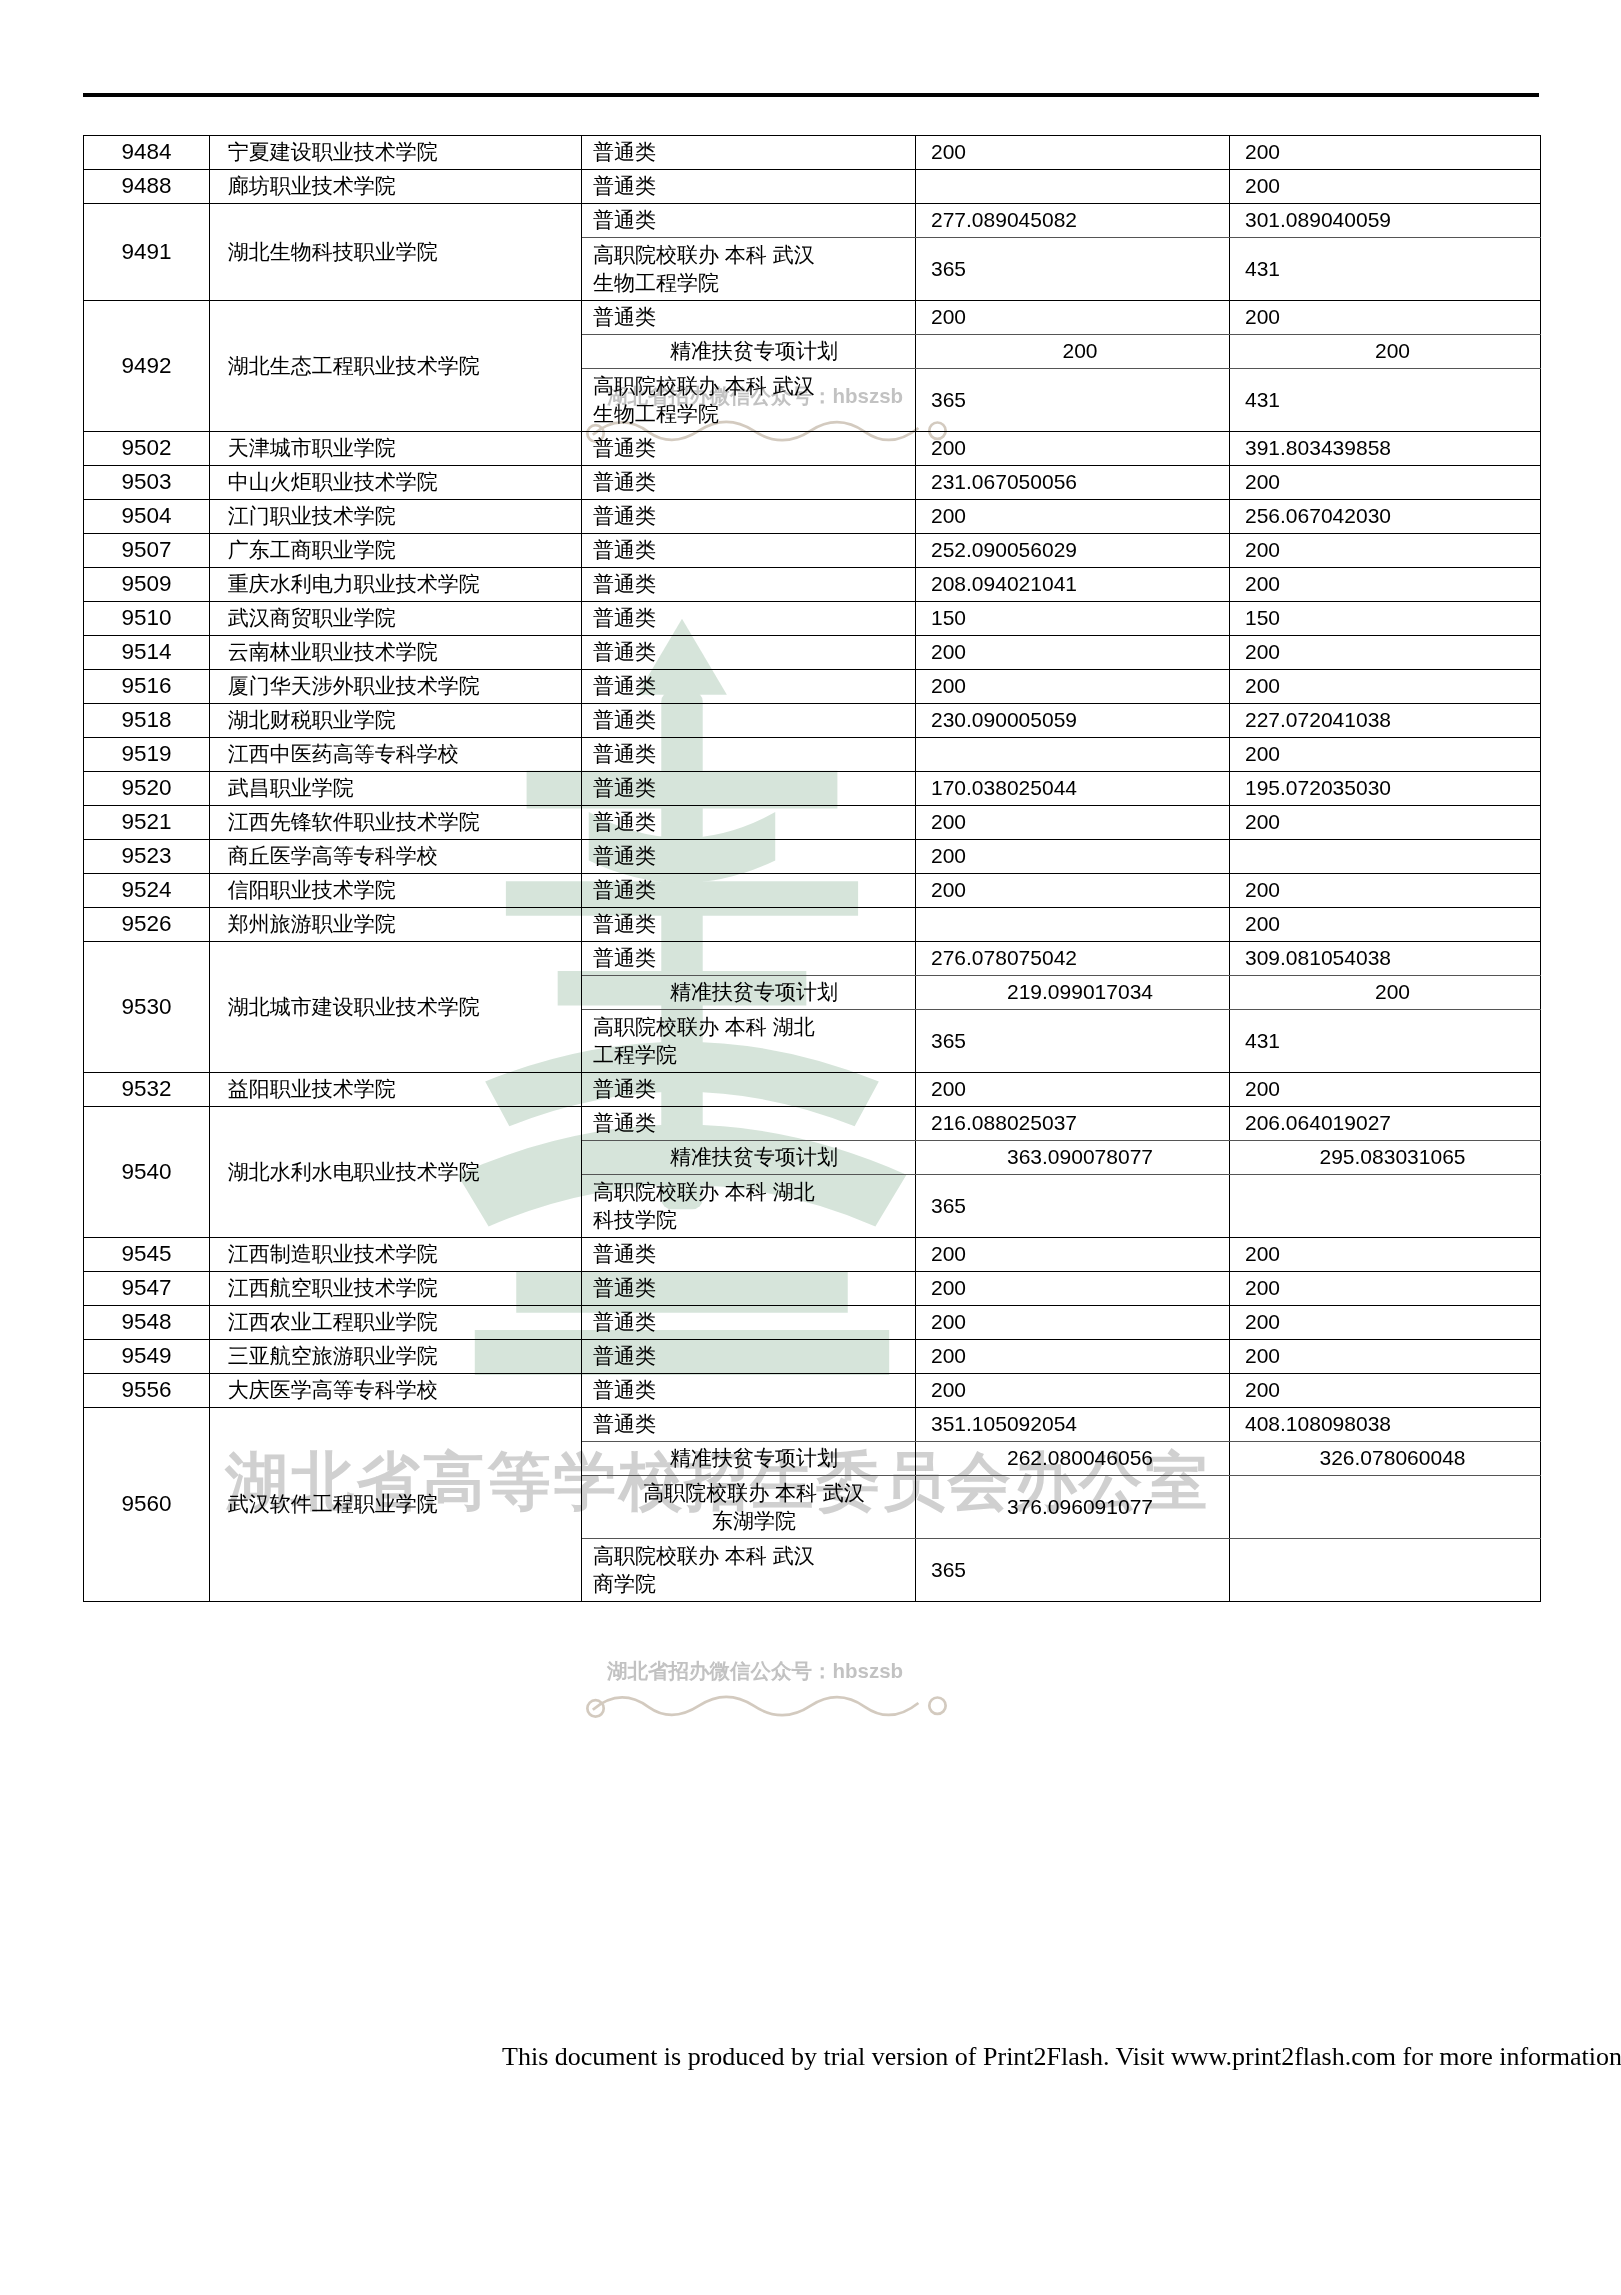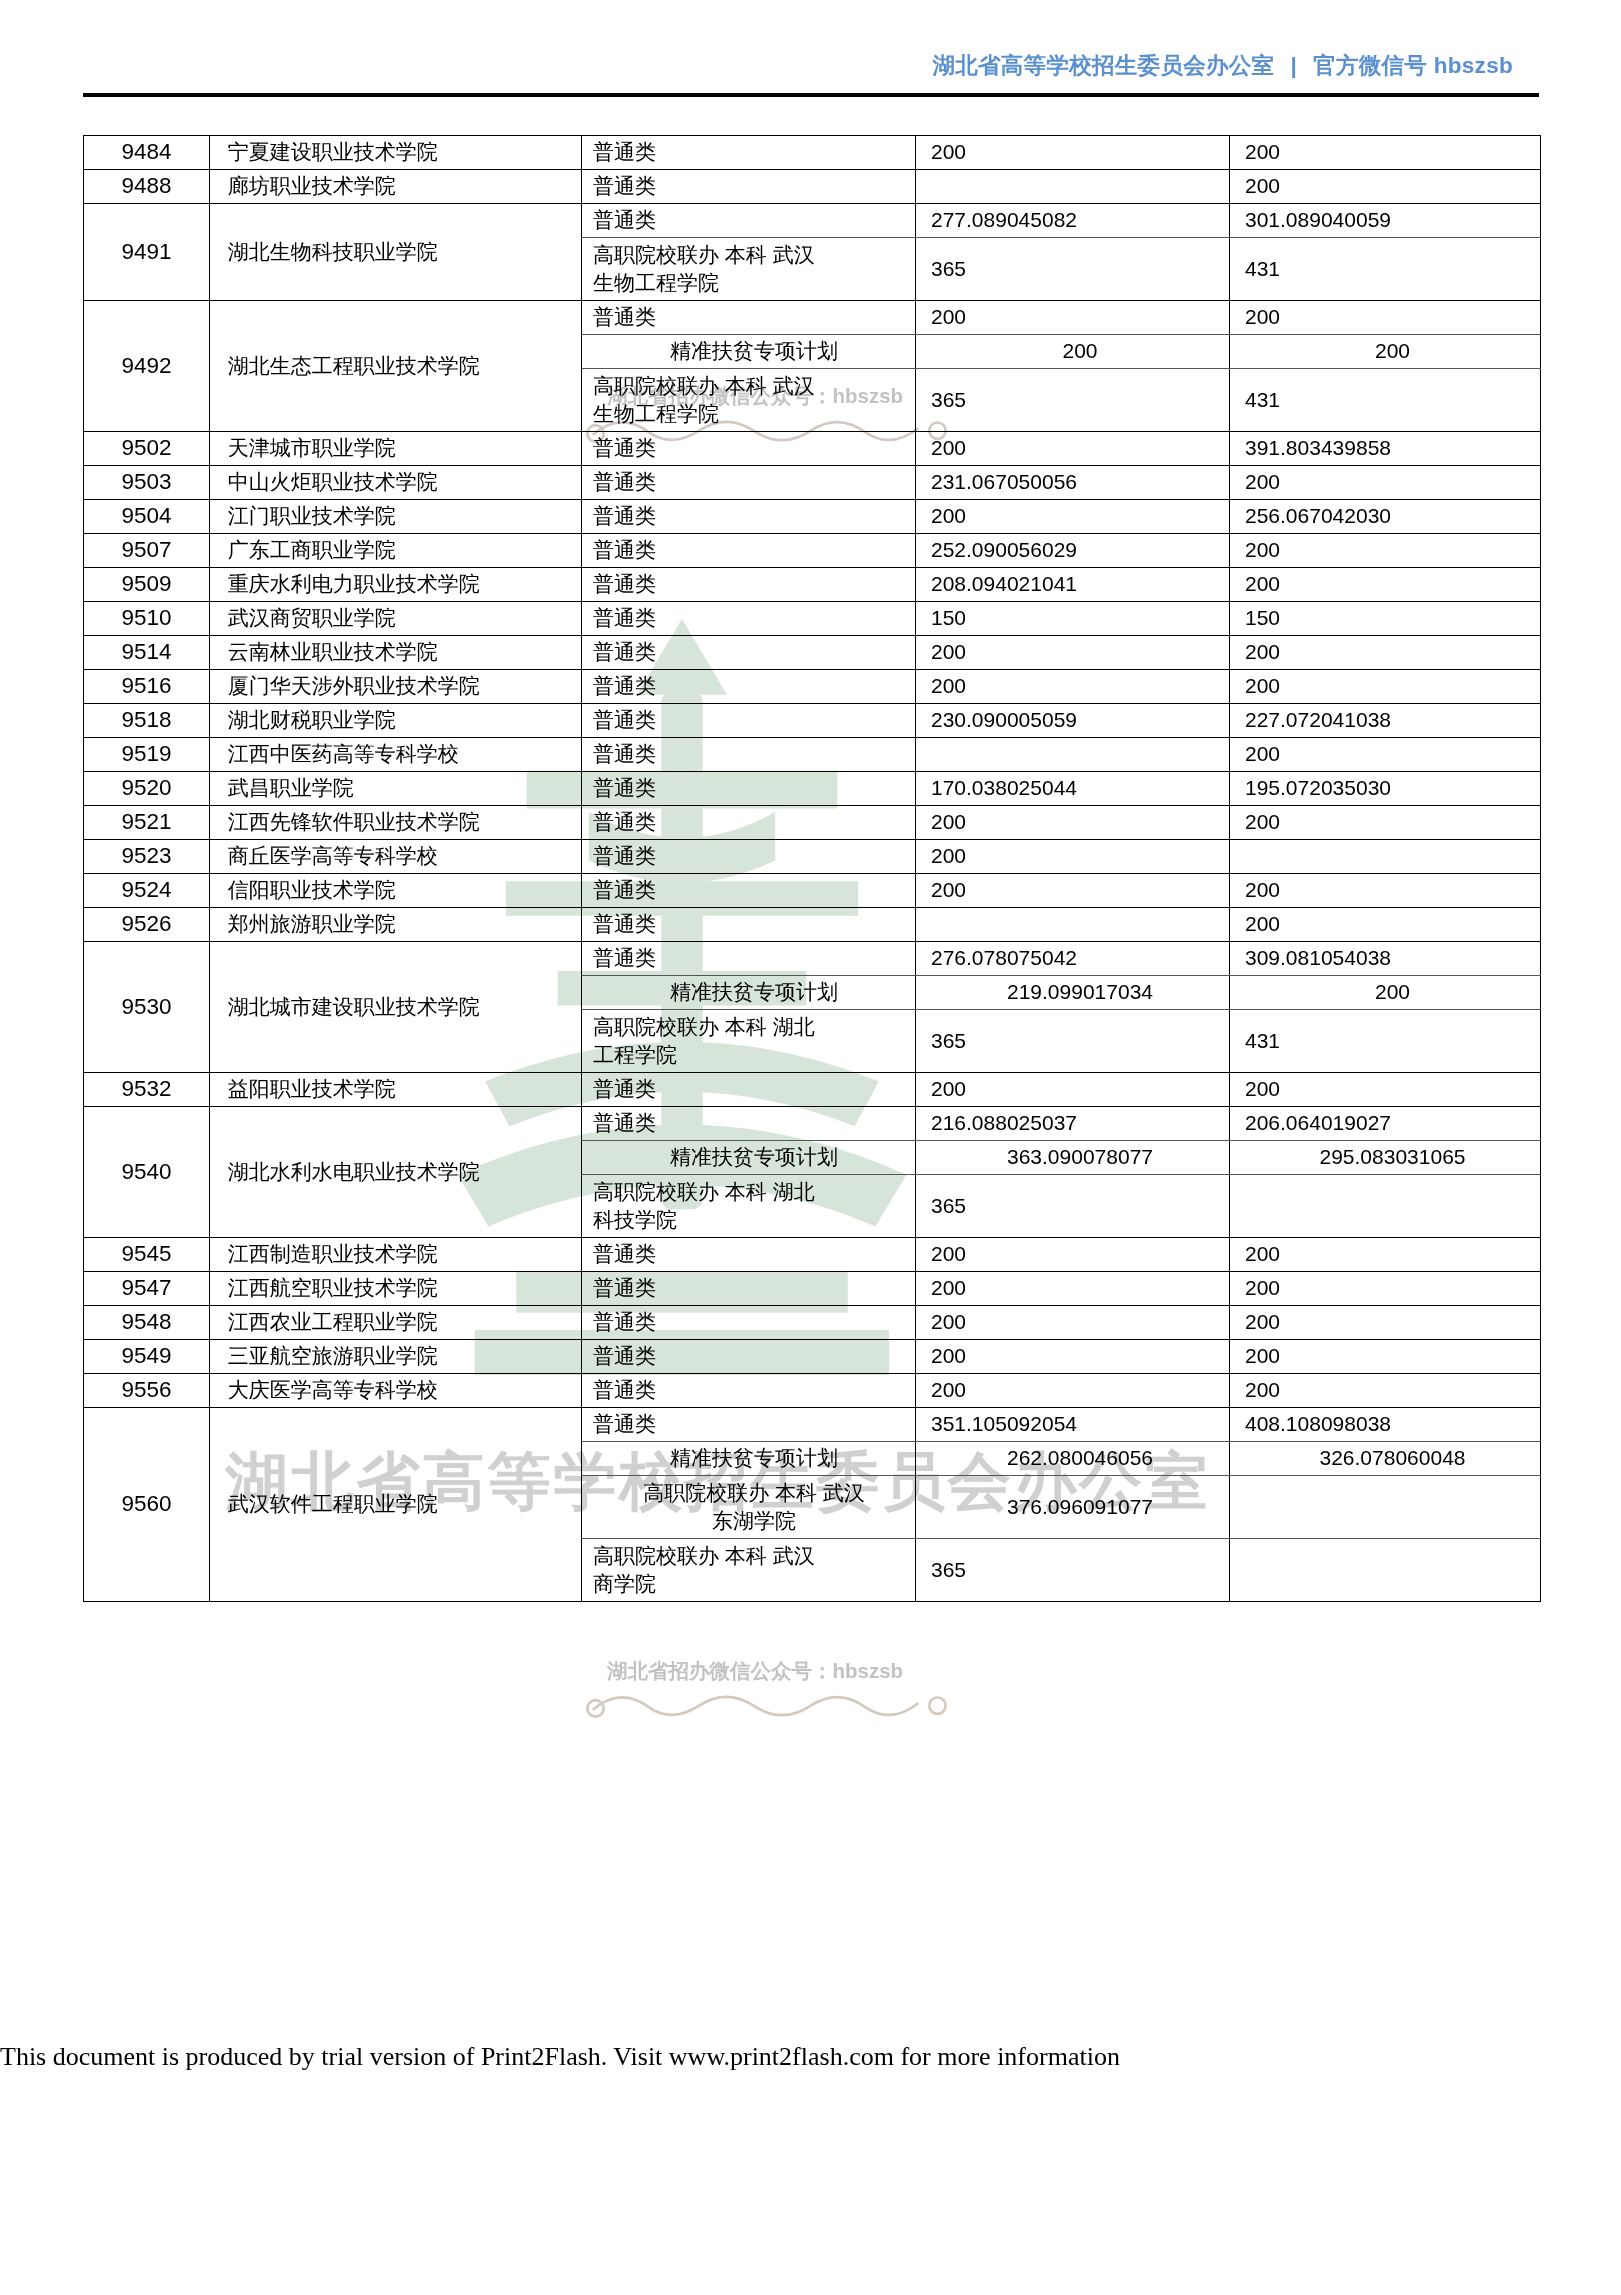--- a/index.html
+++ b/index.html
@@ -142,21 +142,21 @@
     background: #000;
     z-index: 4;
   }
 
   
   #footer-note {
     position: absolute;
     left: 0;
     right: 0;
     top: 2042px;
-    text-align: left;
+    text-align: right;
     z-index: 6;
     font-family: "Liberation Serif", "DejaVu Serif", serif;
     font-size: 26px;
     color: #000;
     white-space: nowrap;
   }
 </style>
 </head>
 <body>
 
@@ -192,25 +192,20 @@
 
   <div class="wm wm-wechat" id="wm-wechat-2">湖北省招办微信公众号：hbszsb</div>
   <div class="wm wm-swirl" id="wm-swirl-2">
     <svg viewBox="0 0 530 70" xmlns="http://www.w3.org/2000/svg" aria-hidden="true">
       <path d="M10 42 q40 -34 82 -4 q34 24 74 -2 q40 -26 80 0 q42 28 84 0 q40 -26 80 2 q38 26 78 -6" fill="none" stroke="#b0a08c" stroke-width="4"></path>
       <circle cx="14" cy="40" r="12" fill="none" stroke="#b0a08c" stroke-width="4"></circle>
       <circle cx="516" cy="36" r="12" fill="none" stroke="#b0a08c" stroke-width="4"></circle>
     </svg>
   </div>
 
-  <div id="header-line">
-    <span>湖北省高等学校招生委员会办公室</span>
-    <span class="sep">|</span>
-    <span>官方微信号 hbszsb</span>
-  </div>
 
   <div id="table-top-rule"></div>
 
   <table id="score-table">
     <colgroup>
       <col class="c-code">
         <col class="c-name">
         <col class="c-type">
         <col class="c-wen">
         <col class="c-li">

